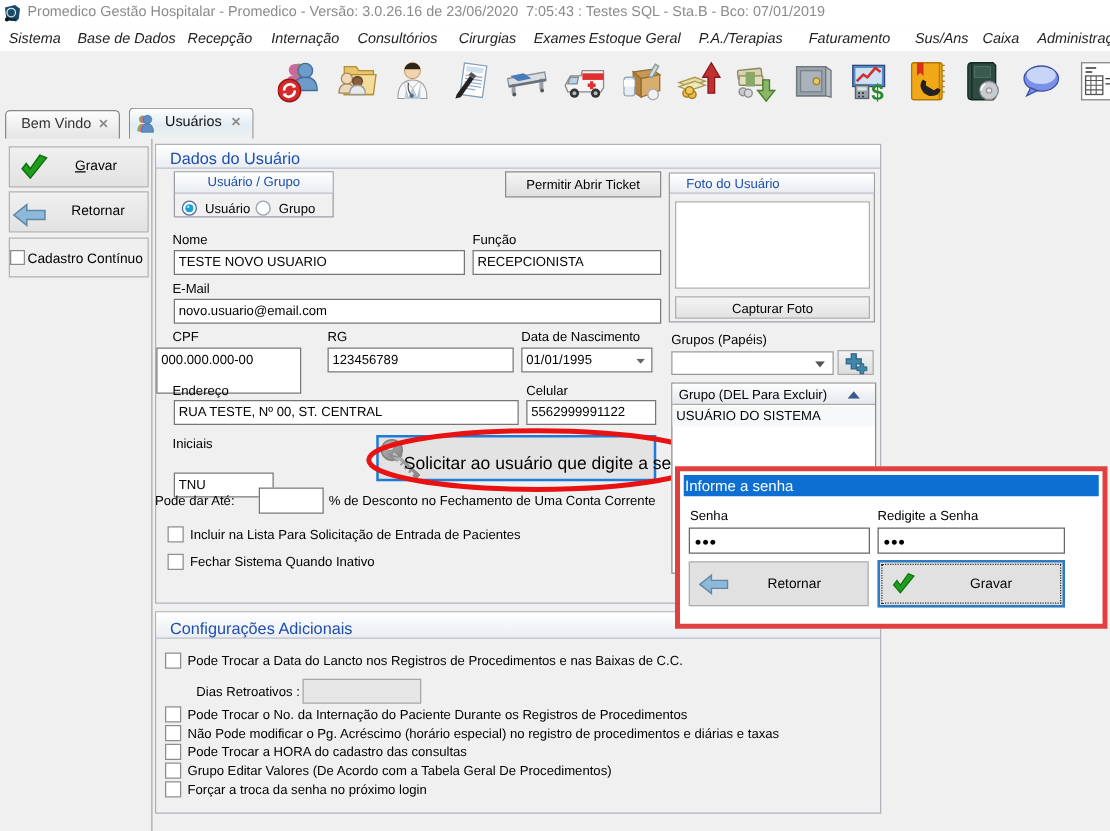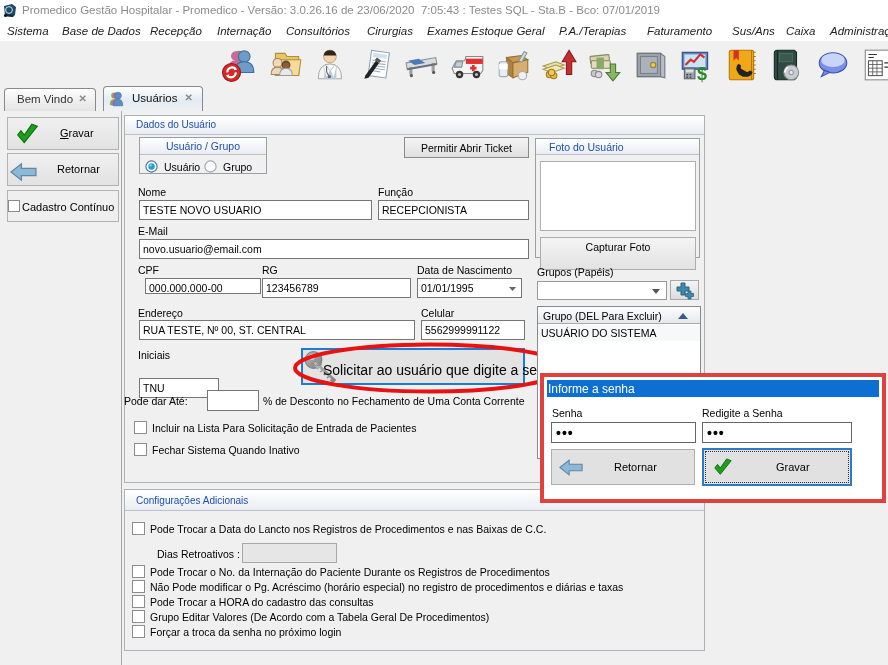--- a/index.html
+++ b/index.html
@@ -19,21 +19,21 @@
 #tab1 { left:4px; top:2px; width:92px; height:23px; background:linear-gradient(#fdfdfd,#e4e4e4); color:#333; }
 #tab2 { left:103px; top:0px; width:100px; height:25px; background:linear-gradient(#fdfefe,#e3ecf3 55%,#eef1f2); color:#111; }
 .tabx { color:#8a8a8a; font-weight:bold; font-size:10px; }
 
 #leftpanel { left:0; top:111px; width:122px; height:554px; background:#f0f0f0; border-right:1px solid #a8a8a8; }
 .lbtn { position:absolute; left:7px; width:112px; background:linear-gradient(#f0f0f0,#e2e2e2); border:1px solid #b2b2b2; }
 .lbtn .txt { position:absolute; left:52px; top:9px; font-size:11px; color:#000; }
 
 .grp { position:absolute; border:1px solid #aeb2b8; background:#f0f0f0; }
 .grphead { position:absolute; left:0; top:0; right:0; height:19px; background:linear-gradient(#ffffff,#e9edf2); border-bottom:1px solid #bcc0c8; }
-.grptitle { position:absolute; top:3px; font-size:10px; color:#1e4fae;text-align:center; }
+.grptitle { position:absolute; top:3px; font-size:13px; color:#1e4fae;text-align:center; }
 
 .lbl { position:absolute; font-size:10.5px; color:#000; white-space:nowrap; }
 .inp { position:absolute; background:#fff; border:1px solid #767676; font-size:10.5px; color:#000; padding:3px 0 0 3px; white-space:nowrap; overflow:hidden; }
 .cb { position:absolute; width:13px; height:13px; background:#fff; border:1px solid #8c8c8c; }
 .cbl { position:absolute; font-size:10.5px; color:#000; white-space:nowrap; }
 </style>
 </head>
 <body>
 
 <div class="abs" id="titlebar"></div>
@@ -264,21 +264,21 @@
   <span style="position:absolute;left:50%;transform:translateX(-50%);top:4px;font-size:10.5px;white-space:nowrap">Permitir Abrir Ticket</span>
 </div>
 
 <span class="lbl" style="left:138px;top:186px">Nome</span>
 <div class="inp" style="left:139px;top:200px;width:233px;height:20px">TESTE NOVO USUARIO</div>
 <span class="lbl" style="left:378px;top:186px">Função</span>
 <div class="inp" style="left:378px;top:200px;width:151px;height:20px">RECEPCIONISTA</div>
 <span class="lbl" style="left:138px;top:225px">E-Mail</span>
 <div class="inp" style="left:139px;top:239px;width:390px;height:20px">novo.usuario@email.com</div>
 <span class="lbl" style="left:138px;top:264px">CPF</span>
-<div class="inp" style="left:145px;top:278px;width:116px;height:16px">000.000.000-00</div>
+<div class="inp" style="left:125px;top:278px;width:116px;height:37px">000.000.000-00</div>
 <span class="lbl" style="left:262px;top:264px">RG</span>
 <div class="inp" style="left:262px;top:278px;width:149px;height:20px">123456789</div>
 <span class="lbl" style="left:417px;top:264px">Data de Nascimento</span>
 <div class="inp" style="left:417px;top:278px;width:105px;height:20px">01/01/1995<svg style="position:absolute;right:5px;top:8px" width="7" height="4" viewBox="0 0 7 4">
       <path d="M0 0 L7 0 L3.5 4 Z" fill="#666"></path>
     </svg></div>
 <span class="lbl" style="left:138px;top:307px">Endereço</span>
 <div class="inp" style="left:139px;top:320px;width:276px;height:20px">RUA TESTE, Nº 00, ST. CENTRAL</div>
 <span class="lbl" style="left:421px;top:307px">Celular</span>
 <div class="inp" style="left:421px;top:320px;width:104px;height:20px">5562999991122</div>
@@ -315,21 +315,21 @@
 <span class="lbl" style="left:263px;top:395px">% de Desconto no Fechamento de Uma Conta Corrente</span>
 <div class="cb" style="left:134px;top:421px"></div>
 <span class="cbl" style="left:152px;top:422px">Incluir na Lista Para Solicitação de Entrada de Pacientes</span>
 <div class="cb" style="left:134px;top:443px"></div>
 <span class="cbl" style="left:152px;top:444px">Fechar Sistema Quando Inativo</span>
 
 <div class="abs" style="left:535px;top:138px;width:165px;height:120px;border:1px solid #9b9fa5;background:#f0f0f0">
   <div style="position:absolute;left:0;top:0;right:0;height:16px;background:linear-gradient(#ffffff,#e9edf2);border-bottom:1px solid #bcc0c8"></div>
   <span style="position:absolute;left:13px;top:2px;font-size:10.5px;color:#1e4fae">Foto do Usuário</span>
   <div style="position:absolute;left:4px;top:22px;width:156px;height:70px;background:#fff;border:1px solid #b0b0b0"></div>
-  <div style="position:absolute;left:4px;top:98px;width:156px;height:33px;background:linear-gradient(#f4f4f4,#e2e2e2);border:1px solid #adadad">
+  <div style="position:absolute;left:4px;top:98px;width:156px;height:18px;background:linear-gradient(#f4f4f4,#e2e2e2);border:1px solid #adadad">
     <span style="position:absolute;left:50%;transform:translateX(-50%);top:3px;font-size:10.5px;white-space:nowrap">Capturar Foto</span>
   </div>
 </div>
 <span class="lbl" style="left:537px;top:266px">Grupos (Papéis)</span>
 <div class="inp" style="left:537px;top:281px;width:130px;height:19px;border:1px solid #999">
   <svg style="position:absolute;right:6px;top:7px" width="8" height="5" viewBox="0 0 8 5">
       <path d="M0 0 L8 0 L4 5 Z" fill="#555"></path>
     </svg>
 </div>
 <div class="abs" style="left:670px;top:280px;width:29px;height:20px;background:linear-gradient(#f4f4f4,#dcdcdc);border:1px solid #a8a8a8">

